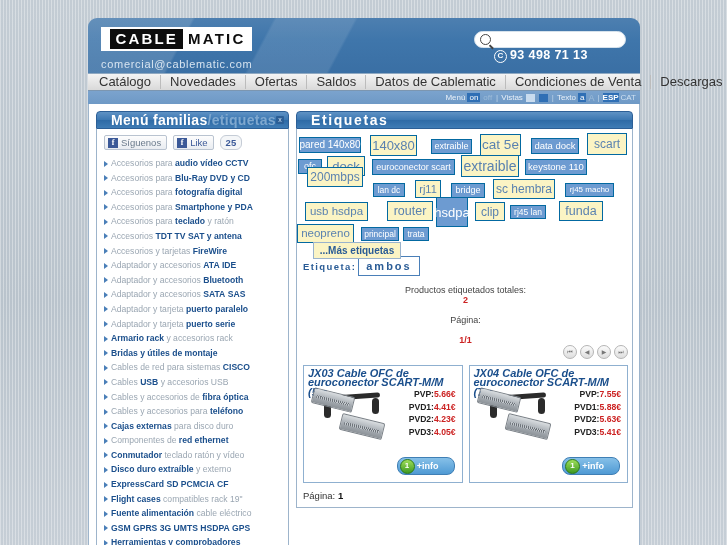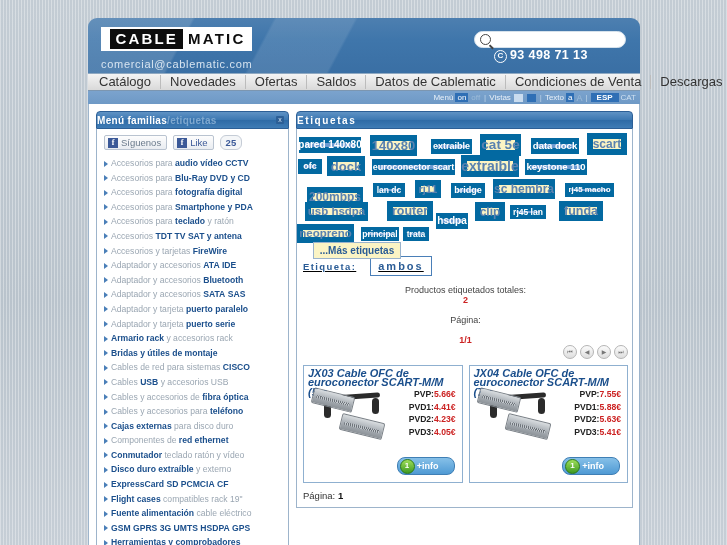--- a/index.html
+++ b/index.html
@@ -53,36 +53,36 @@
   .subbar span{white-space:nowrap;}
   .sb-on{background:#2f6fb5;color:#fff;padding:0 2px;}
   .sb-off{color:#9dbcd9;padding:0 1px;}
   .sb-sep{color:#bed4e8;padding:0 1px;}
   .vi{display:inline-block;width:9px;height:8px;background:#c9dcef;margin:0 1px;vertical-align:-1px;}
   .vi2{display:inline-block;width:9px;height:8px;vertical-align:-1px;margin:0 1px;
        background:
         linear-gradient(90deg,#2f6fb5 0 45%,transparent 45% 55%,#2f6fb5 55% 100%),
         linear-gradient(180deg,#2f6fb5 0 45%,transparent 45% 55%,#2f6fb5 55% 100%);}
   .tA{color:#9dbcd9;font-size:9px;}
-  .esp{background:#2f6fb5;color:#fff;padding:0 6px;font-weight:bold;}
+  .esp{background:#2f6fb5;color:#fff;padding:0 0;font-weight:bold;}
   .cat{color:#cfe0f1;}
 
   
   .content{position:relative;height:443px;background:#fff;
            border-left:1px solid #9db4cb;border-right:1px solid #9db4cb;}
   .col-left{position:absolute;left:0;top:0;width:200px;height:443px;padding:7px 0 0 7px;box-sizing:border-box;}
   .col-right{position:absolute;left:203px;top:0;width:349px;height:443px;padding:7px 8px 0 4px;box-sizing:border-box;}
 
   
   .panel-head{
     height:18px;border-radius:4px 4px 0 0;position:relative;
     background:linear-gradient(180deg,#5f92c4 0%,#3c78b2 48%,#2f6bA6 52%,#3f7cb5 100%);
     border:1px solid #2c5f96;box-sizing:border-box;display:flex;align-items:center;
   }
-  .panel-head .ttl{color:#fff;font-size:10px;font-weight:bold;padding-left:0;letter-spacing:.3px;}
+  .panel-head .ttl{color:#fff;font-size:14px;font-weight:bold;padding-left:14px;letter-spacing:.3px;}
   .panel-head .ttl .dim{color:#7fa8cf;font-weight:bold;}
   .panel-head .x{position:absolute;right:4px;top:4px;width:8px;height:8px;background:#2c5f96;color:#cfe0f1;
                  font-size:7px;line-height:8px;text-align:center;border-radius:1px;}
   .panel-box{border:1px solid #9db4cb;border-top:0;background:#fff;box-sizing:border-box;}
 
   
   .fbrow{display:flex;align-items:center;gap:6px;padding:6px 0 5px 7px;}
   .fbbtn{display:flex;align-items:center;gap:3px;border:1px solid #b9c3d0;border-radius:2px;
          background:linear-gradient(180deg,#fdfdfd,#e9ecf1);padding:1px 5px 1px 3px;font-size:9.5px;color:#6b7b8c;}
   .fbico{width:10px;height:10px;background:#3b5998;color:#fff;font-size:8px;font-weight:bold;
@@ -94,27 +94,27 @@
   
   .famlist{padding:1px 0 0 7px;}
   .famitem{display:flex;align-items:flex-start;gap:3px;font-size:8.6px;color:#9aa6b2;line-height:14.6px;
            white-space:nowrap;}
   .tri{width:0;height:0;border-left:4px solid #4a7fb8;border-top:3px solid transparent;
        border-bottom:3px solid transparent;margin-top:4.5px;flex:0 0 auto;}
   .famitem b{color:#1b4f8c;font-weight:bold;}
 
   
   .tagwrap{position:relative;height:118px;margin-top:4px;}
-  .tag{position:absolute;box-sizing:border-box;border:6px solid #0369a1;
-       display:flex;align-items:center;justify-content:center;white-space:nowrap;line-height:1;font-weight:bold;}
+  .tag{position:absolute;box-sizing:border-box;border:1px solid #0369a1;
+       display:flex;align-items:center;justify-content:center;white-space:nowrap;line-height:1;}
   .tag.blue{background:#6d9bd1;color:#fff;}
   .tag.cream{background:#fbf4c4;color:#5a82b0;}
   .tag.more{background:#fbf4c4;color:#2a5c96;font-weight:bold;border:1px solid #9ab3cc;}
 
-  .etqline{display:flex;align-items:center;gap:14px;margin-top:1px;text-decoration:underline;}
+  .etqline{display:flex;align-items:center;gap:2px;margin-top:1px;}
   .etqlabel{font-size:9.5px;font-weight:bold;color:#2a5c96;letter-spacing:1.4px;}
   .etqval{border:1px solid #4a7fb8;background:#fff;color:#2a5c96;font-size:11px;font-weight:bold;
           letter-spacing:2px;padding:3px 7px;}
 
   .totrow{display:flex;align-items:center;margin-top:9px;font-size:9px;color:#444;flex-direction:column;}
   .totrow .red{color:#cc2222;font-weight:bold;}
   .pagbtns{margin-left:auto;display:flex;gap:3px;}
   .pgb{width:12px;height:12px;border-radius:50%;border:1px solid #b5b5b5;
        background:linear-gradient(180deg,#fbfbfb,#dedede);position:relative;}
   .pgb i{position:absolute;left:0;right:0;top:3px;text-align:center;font-size:6px;color:#777;
@@ -342,29 +342,29 @@
             <div class="tag cream" style="left: 67px; top: -2px; width: 47px; height: 21px; font-size: 13px;">140x80</div>
             <div class="tag blue" style="left: 128px; top: 2px; width: 41px; height: 15px; font-size: 9px;">extraible</div>
             <div class="tag cream" style="left: 177px; top: -3px; width: 41px; height: 22px; font-size: 13.5px;">cat 5e</div>
             <div class="tag blue" style="left: 228px; top: 1px; width: 48px; height: 16px; font-size: 9.5px;">data dock</div>
             <div class="tag cream" style="left: 284px; top: -4px; width: 40px; height: 22px; font-size: 12px;">scart</div>
             <div class="tag blue" style="left: -5px; top: 22px; width: 24px; height: 15px; font-size: 9px;">ofc</div>
             <div class="tag cream" style="left: 24px; top: 19px; width: 38px; height: 20px; font-size: 13px;">dock</div>
             <div class="tag blue" style="left: 69px; top: 22px; width: 83px; height: 16px; font-size: 9px;">euroconector scart</div>
             <div class="tag cream" style="left: 158px; top: 18px; width: 58px; height: 22px; font-size: 14px;">extraible</div>
             <div class="tag blue" style="left: 222px; top: 22px; width: 62px; height: 16px; font-size: 9.5px;">keystone 110</div>
-            <div class="tag cream" style="left: 4px; top: 50px; width: 56px; height: 20px; font-size: 12px;">200mbps</div>
+            <div class="tag cream" style="left: 4px; top: 30px; width: 56px; height: 20px; font-size: 12px;">200mbps</div>
             <div class="tag blue" style="left: 70px; top: 46px; width: 32px; height: 14px; font-size: 8.5px;">lan dc</div>
             <div class="tag cream" style="left: 112px; top: 43px; width: 26px; height: 18px; font-size: 11px;">rj11</div>
             <div class="tag blue" style="left: 148px; top: 46px; width: 34px; height: 15px; font-size: 9px;">bridge</div>
             <div class="tag cream" style="left: 190px; top: 42px; width: 62px; height: 20px; font-size: 12px;">sc hembra</div>
             <div class="tag blue" style="left: 262px; top: 46px; width: 49px; height: 14px; font-size: 8px;">rj45 macho</div>
             <div class="tag cream" style="left: 2px; top: 65px; width: 63px; height: 19px; font-size: 11.5px;">usb hsdpa</div>
             <div class="tag cream" style="left: 84px; top: 64px; width: 46px; height: 20px; font-size: 12.5px;">router</div>
-            <div class="tag blue" style="left: 133px; top: 76px; width: 32px; height: 16px; font-size: 10px;">hsdpa</div>
+            <div class="tag blue" style="left: 133px; top: 60px; width: 32px; height: 30px; font-size: 13px;">hsdpa</div>
             <div class="tag cream" style="left: 172px; top: 65px; width: 30px; height: 19px; font-size: 12px;">clip</div>
             <div class="tag blue" style="left: 207px; top: 68px; width: 36px; height: 14px; font-size: 8.5px;">rj45 lan</div>
             <div class="tag cream" style="left: 256px; top: 64px; width: 44px; height: 20px; font-size: 12.5px;">funda</div>
             <div class="tag cream" style="left: -6px; top: 87px; width: 57px; height: 19px; font-size: 11.5px;">neopreno</div>
             <div class="tag blue" style="left: 58px; top: 90px; width: 38px; height: 14px; font-size: 8.5px;">principal</div>
             <div class="tag blue" style="left: 100px; top: 90px; width: 26px; height: 14px; font-size: 8.5px;">trata</div>
             <div class="tag more" style="left: 10px; top: 105px; width: 88px; height: 17px; font-size: 10px;">...Más etiquetas</div>
           </div>
 
         <div class="etqline">

